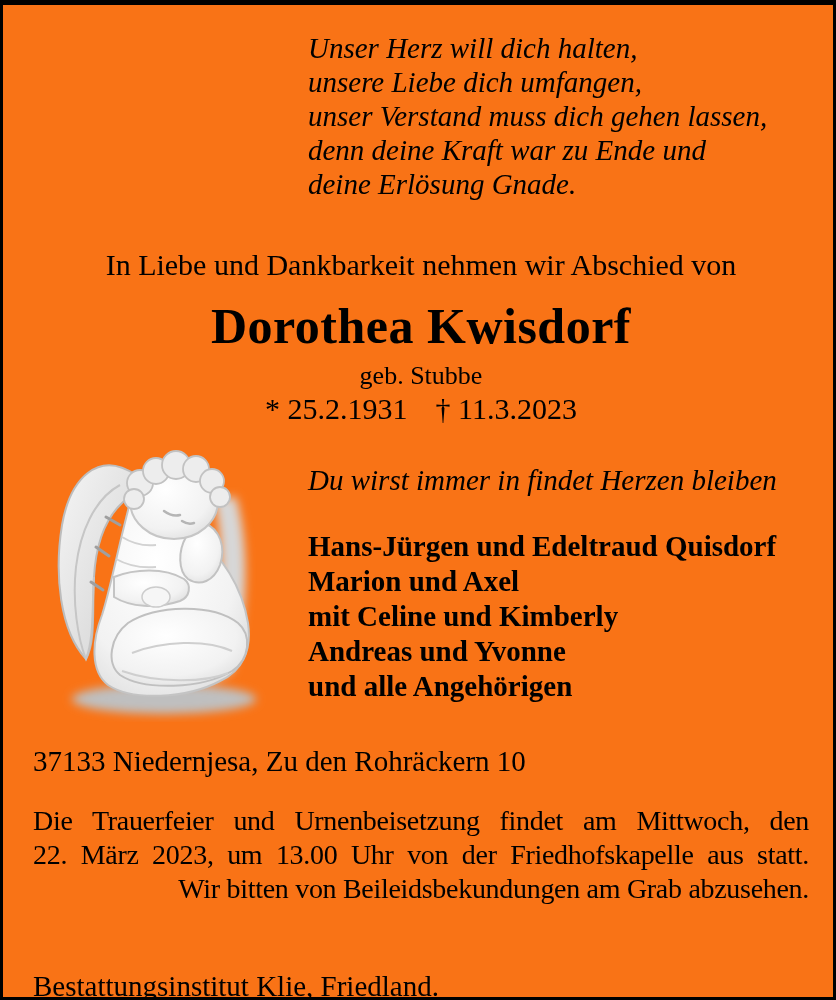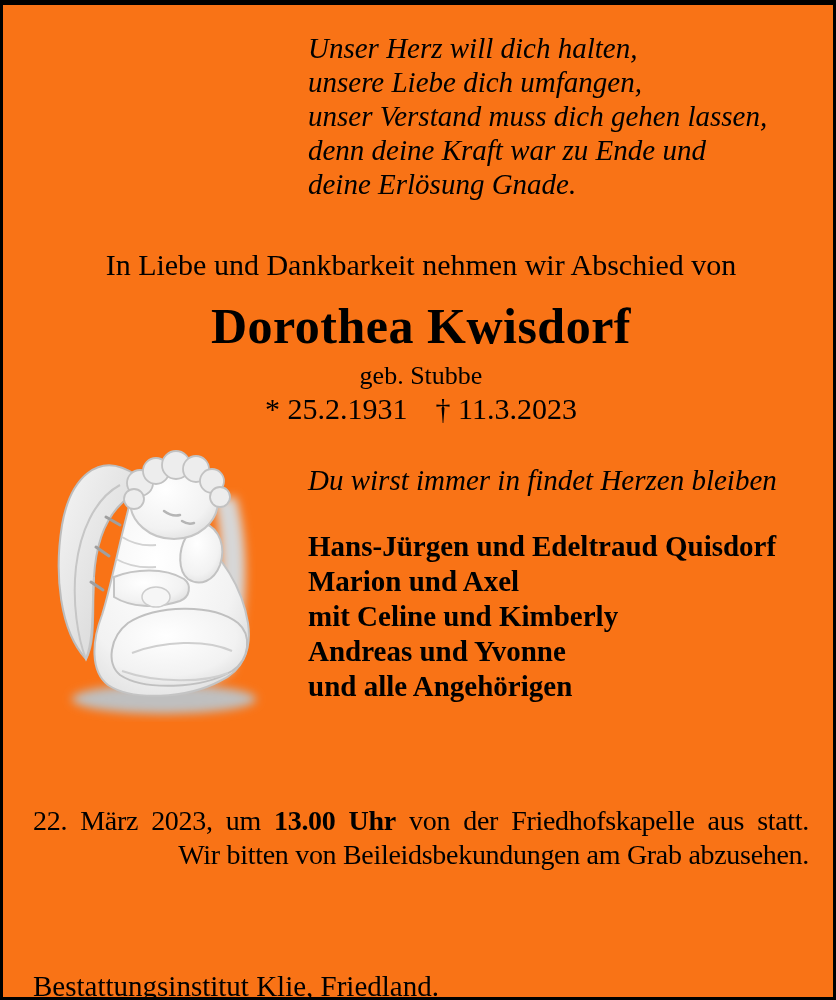--- a/index.html
+++ b/index.html
@@ -71,21 +71,21 @@
     font-size: 28px; line-height: 34px;
     letter-spacing: -0.3px;
   }
   .funeral .jline { text-align: justify; text-align-last: justify; }
   .funeral .lline { text-align: right; }
   .undertaker {
     left: 30px; top: 925px; width: 776px;
     font-size: 29px;
     margin-top: 40px;
   }
-  b.time { font-weight: bold; margin-top: 24px; }
+  b.time { font-weight: normal; margin-top: 24px; }
 </style>
 </head>
 <body>
 
 <div class="sheet">
 
   <div class="abs poem">
     <div>Unser Herz will dich halten,</div>
     <div>unsere Liebe dich umfangen,</div>
     <div>unser Verstand muss dich gehen lassen,</div>
@@ -159,21 +159,23 @@
   <div class="abs farewell">Du wirst immer in findet Herzen bleiben</div>
 
   <div class="abs mourners">
     <div>Hans-Jürgen und Edeltraud Quisdorf</div>
     <div>Marion und Axel</div>
     <div>mit Celine und Kimberly</div>
     <div>Andreas und Yvonne</div>
     <div>und alle Angehörigen</div>
   </div>
 
+  <div class="abs address">37133 Niedernjesa, Zu den Rohräckern 10</div>
 
   <div class="abs funeral">
+    <div class="jline">Die Trauerfeier und Urnenbeisetzung findet am Mittwoch, den</div>
     <div class="jline"><span>22. März 2023, um </span><b class="time">13.00 Uhr</b><span> von der Friedhofskapelle aus statt.</span></div>
     <div class="lline">Wir bitten von Beileidsbekundungen am Grab abzusehen.</div>
   </div>
 
   <div class="abs undertaker">Bestattungsinstitut Klie, Friedland.</div>
 
 </div>
 
 </body></html>

